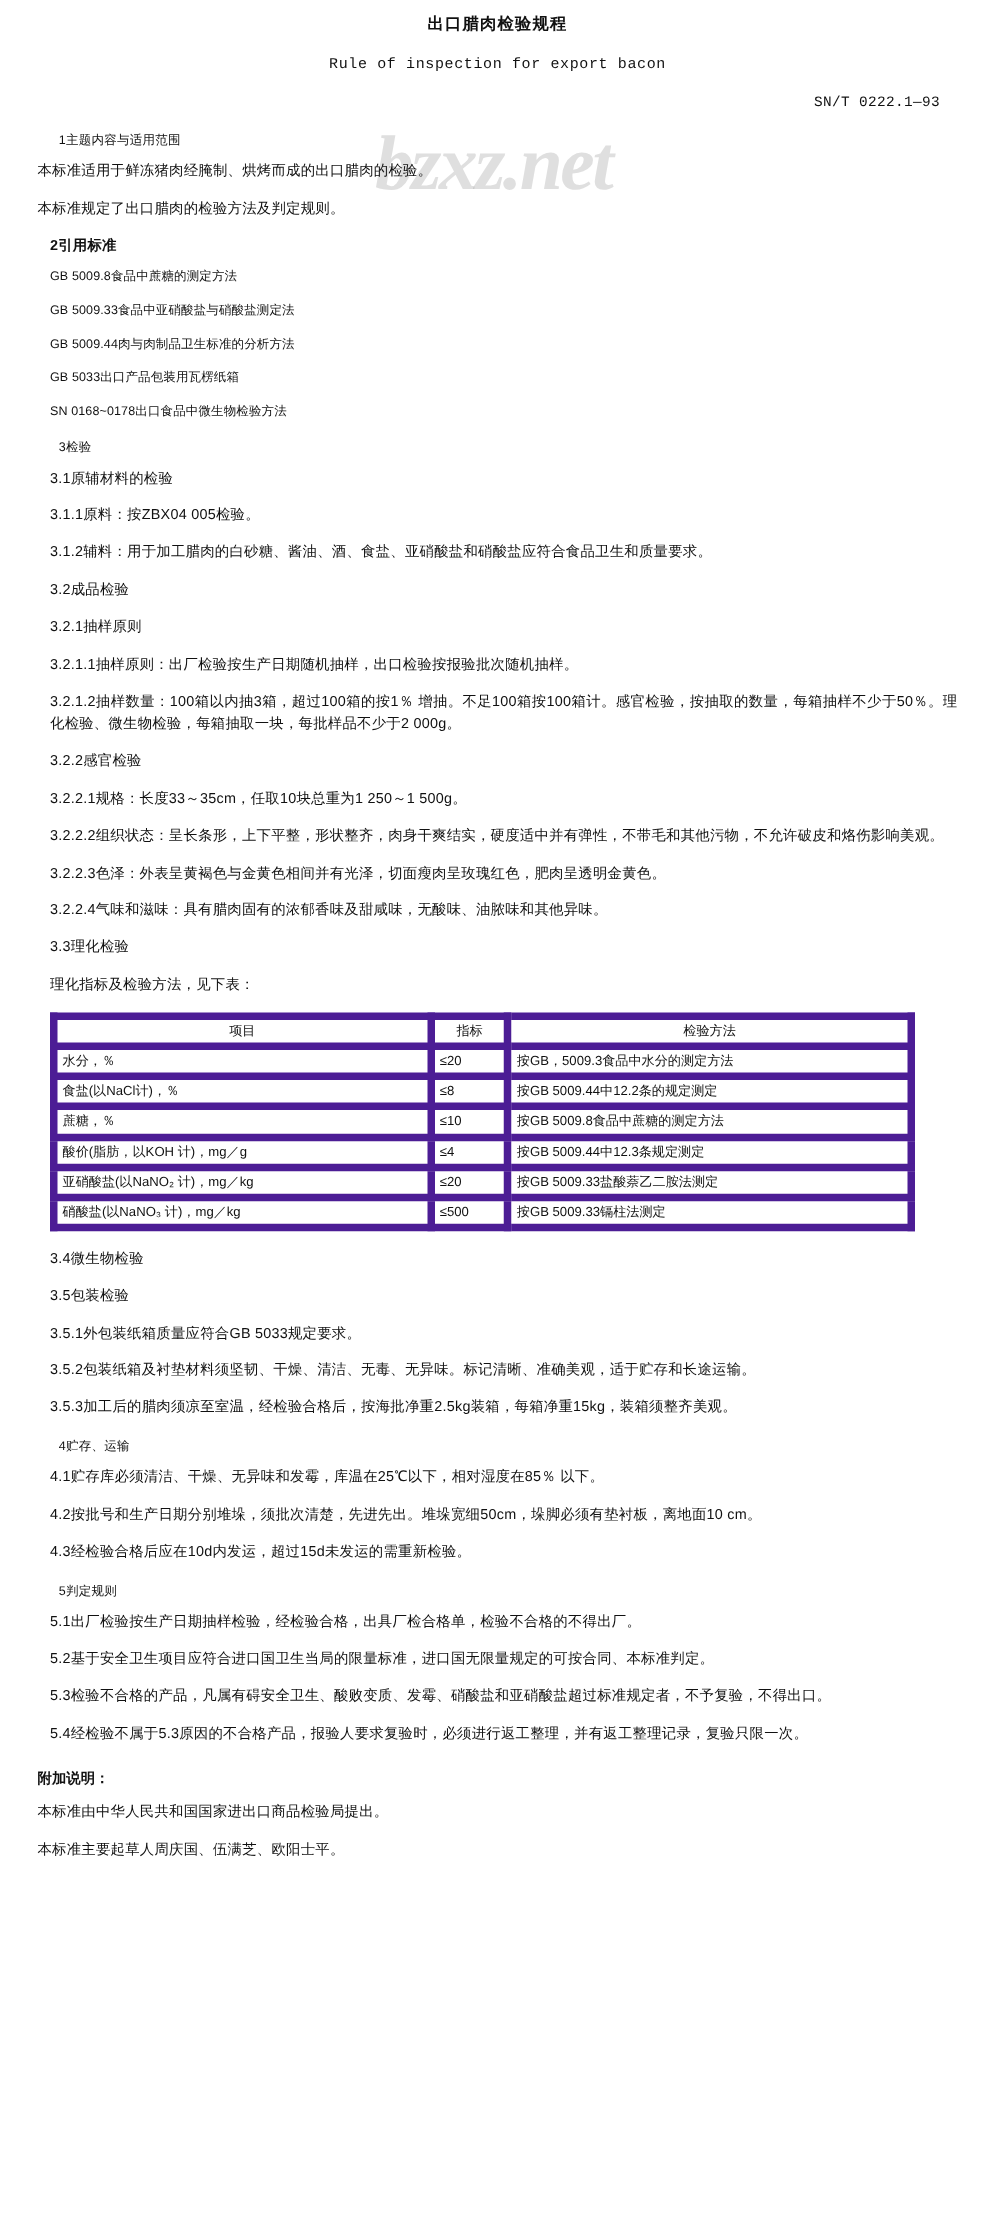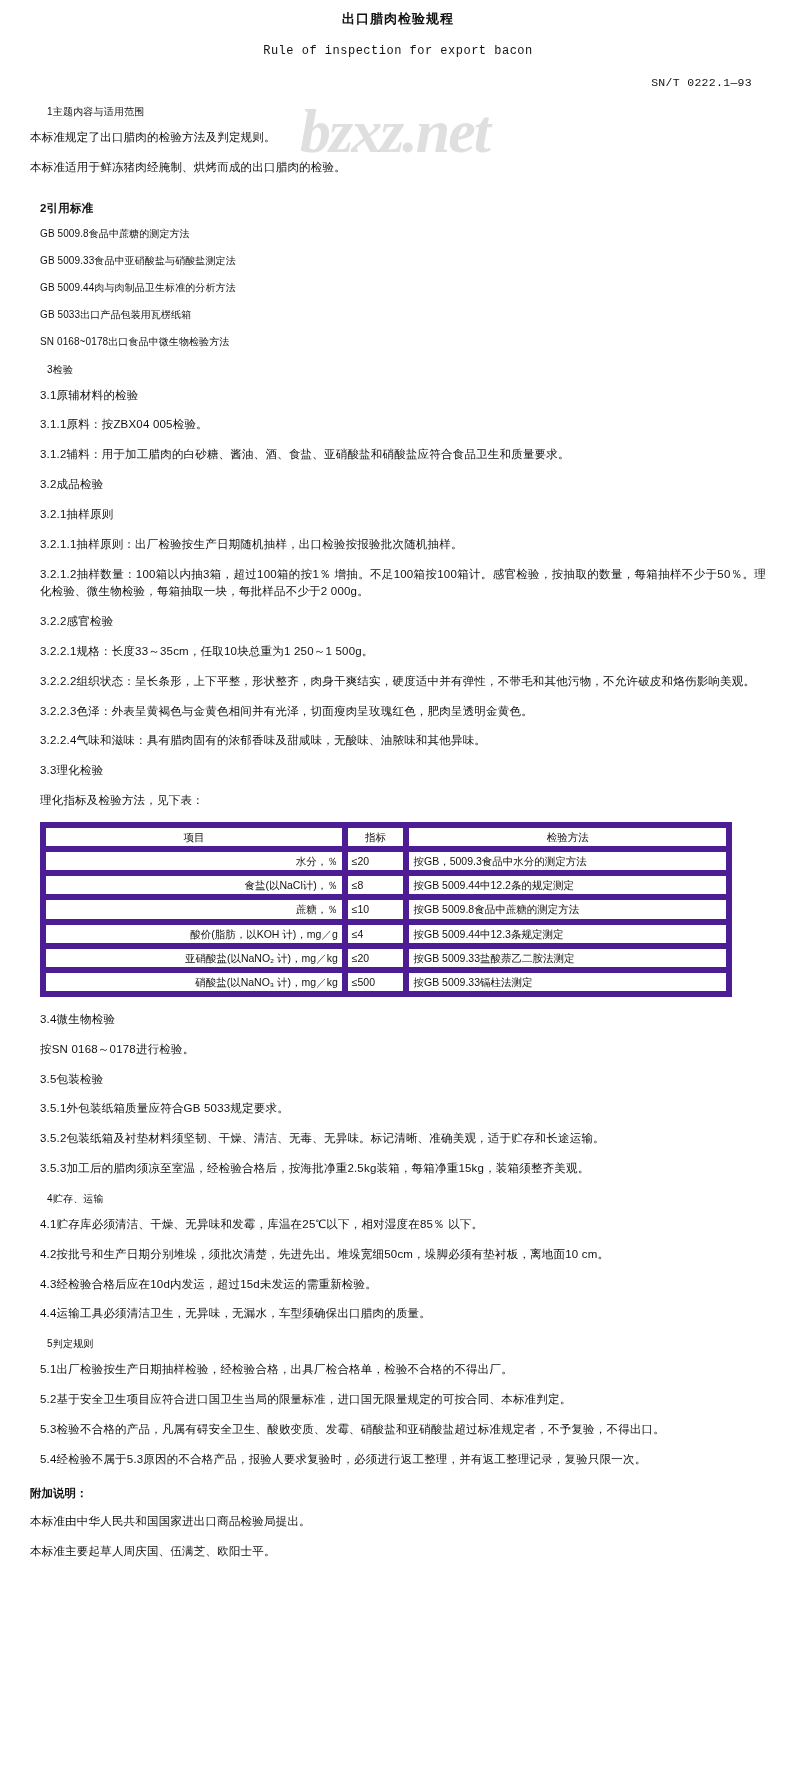--- a/index.html
+++ b/index.html
@@ -50,21 +50,21 @@
   }
   .h1 {
     font-size: 10px;
     font-weight: normal;
     margin: 14px 0 10px 17px;
     letter-spacing: 0.2px;
   }
   .h2 {
     font-size: 11.5px;
     font-weight: bold;
-    margin: 24px 0 10px 0;
+    margin: 12px 0 10px 0;
     letter-spacing: 0.2px;
     padding-left: 10px;
   }
   p.body {
     font-size: 11.5px;
     line-height: 1.55;
     margin: 0 0 12px 0;
     letter-spacing: 0.2px;
     text-align: justify;
   }
@@ -104,21 +104,21 @@
     border: 6px solid #4c1d95;
     padding: 2px 4px;
     line-height: 1.35;
     vertical-align: middle;
   }
   table.spec th {
     font-weight: normal;
     text-align: center;
   }
   table.spec td.item {
-    text-align: right;
+    text-align: left;
     width: 44%;
     margin-top: 29px;
   }
   table.spec td.target {
     text-align: left;
     width: 9%;
   }
   table.spec td.method {
     text-align: left;
     width: 47%;
@@ -134,22 +134,22 @@
 
 <div class="page">
   <div class="watermark">bzxz.net</div>
   <div class="inner">
 
     <div class="doc-title">出口腊肉检验规程</div>
     <div class="doc-subtitle">Rule of inspection for export bacon</div>
     <div class="std-code">SN/T 0222.1—93</div>
 
     <div class="h1">1主题内容与适用范围</div>
+    <p class="body">本标准适用于鲜冻猪肉经腌制、烘烤而成的出口腊肉的检验。</p>
     <p class="body">本标准规定了出口腊肉的检验方法及判定规则。</p>
-    <p class="body">本标准适用于鲜冻猪肉经腌制、烘烤而成的出口腊肉的检验。</p>
 
     <div class="h2">2引用标准</div>
     <p class="ref">GB 5009.8食品中蔗糖的测定方法</p>
     <p class="ref">GB 5009.33食品中亚硝酸盐与硝酸盐测定法</p>
     <p class="ref">GB 5009.44肉与肉制品卫生标准的分析方法</p>
     <p class="ref">GB 5033出口产品包装用瓦楞纸箱</p>
     <p class="ref">SN 0168~0178出口食品中微生物检验方法</p>
 
     <div class="h1">3检验</div>
     <p class="body indent1">3.1原辅材料的检验</p>
@@ -203,31 +203,29 @@
         </tr>
         <tr>
           <td class="item">硝酸盐(以NaNO₃ 计)，mg／kg</td>
           <td class="target">≤500</td>
           <td class="method">按GB 5009.33镉柱法测定</td>
         </tr>
       </tbody>
     </table>
 
     <p class="body indent1">3.4微生物检验</p>
-    <p class="body indent1">按SN 0168～0178进行检验。</p>
     <p class="body indent1">3.5包装检验</p>
     <p class="body indent1">3.5.1外包装纸箱质量应符合GB 5033规定要求。</p>
     <p class="body indent1">3.5.2包装纸箱及衬垫材料须坚韧、干燥、清洁、无毒、无异味。标记清晰、准确美观，适于贮存和长途运输。</p>
     <p class="body indent1">3.5.3加工后的腊肉须凉至室温，经检验合格后，按海批净重2.5kg装箱，每箱净重15kg，装箱须整齐美观。</p>
 
     <div class="h1">4贮存、运输</div>
     <p class="body indent1">4.1贮存库必须清洁、干燥、无异味和发霉，库温在25℃以下，相对湿度在85％ 以下。</p>
     <p class="body indent1">4.2按批号和生产日期分别堆垛，须批次清楚，先进先出。堆垛宽细50cm，垛脚必须有垫衬板，离地面10 cm。</p>
     <p class="body indent1">4.3经检验合格后应在10d内发运，超过15d未发运的需重新检验。</p>
-    <p class="body indent1">4.4运输工具必须清洁卫生，无异味，无漏水，车型须确保出口腊肉的质量。</p>
 
     <div class="h1">5判定规则</div>
     <p class="body indent1">5.1出厂检验按生产日期抽样检验，经检验合格，出具厂检合格单，检验不合格的不得出厂。</p>
     <p class="body indent1">5.2基于安全卫生项目应符合进口国卫生当局的限量标准，进口国无限量规定的可按合同、本标准判定。</p>
     <p class="body indent1">5.3检验不合格的产品，凡属有碍安全卫生、酸败变质、发霉、硝酸盐和亚硝酸盐超过标准规定者，不予复验，不得出口。</p>
     <p class="body indent1">5.4经检验不属于5.3原因的不合格产品，报验人要求复验时，必须进行返工整理，并有返工整理记录，复验只限一次。</p>
 
     <div class="addendum-title">附加说明：</div>
     <p class="body">本标准由中华人民共和国国家进出口商品检验局提出。</p>
     <p class="body">本标准主要起草人周庆国、伍满芝、欧阳士平。</p>

